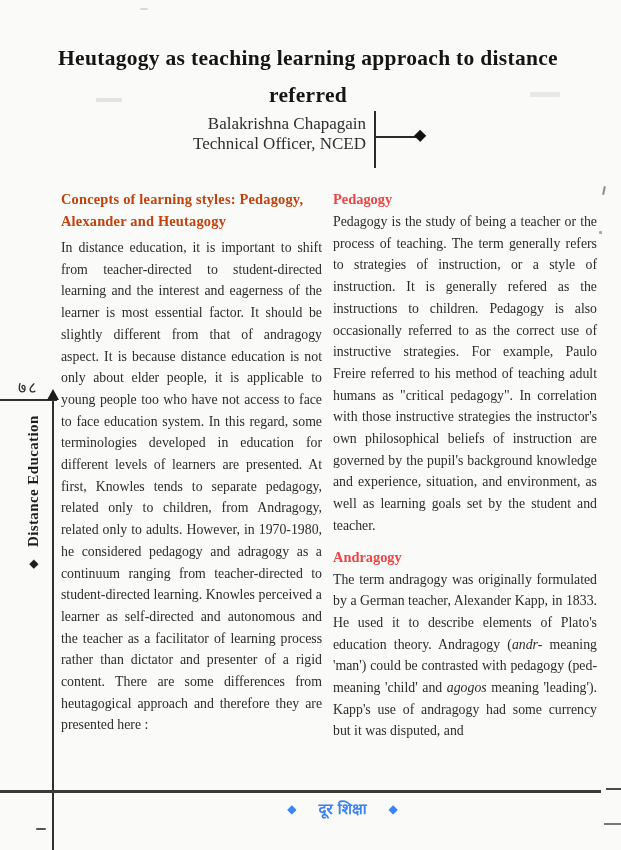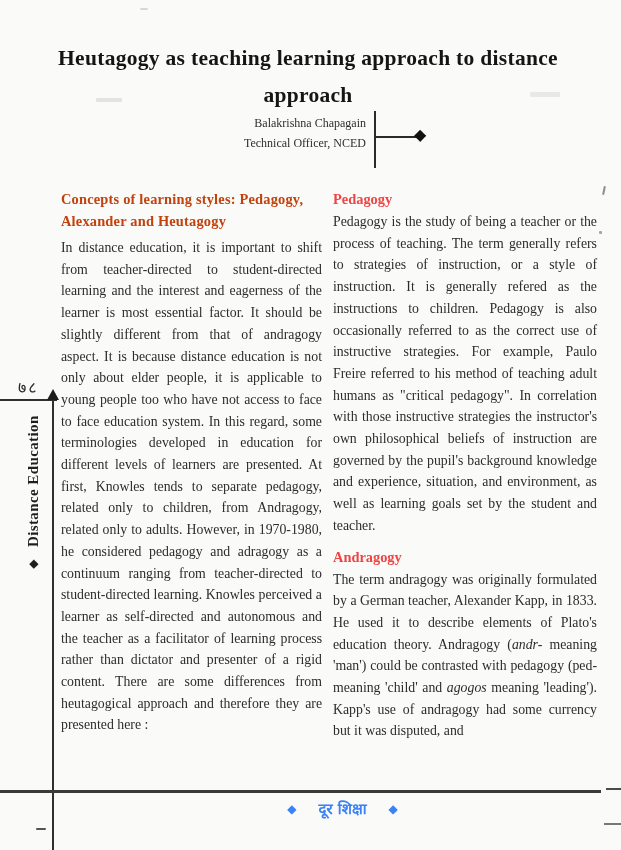--- a/index.html
+++ b/index.html
@@ -13,21 +13,21 @@
   }
   .page-title {
     position: absolute; top: 40px; left: 0; width: 616px;
     text-align: center;
     font-size: 21.5px; font-weight: bold; color: #151515;
     line-height: 37px; letter-spacing: 0.3px;
   }
   .author-block {
     position: absolute; top: 114px; left: 140px; width: 226px;
     text-align: right;
-    font-size: 12px; line-height: 19.5px; color: #2e2e2e;
+    font-size: 17px; line-height: 19.5px; color: #2e2e2e;
   }
   .author-vrule {
     position: absolute; left: 374px; top: 111px;
     width: 2px; height: 57px; background: #2b2b2b;
   }
   .author-hrule {
     position: absolute; left: 376px; top: 136px;
     width: 44px; height: 2px; background: #2b2b2b;
   }
   .author-diamond {
@@ -115,21 +115,21 @@
   .art-4 { left: 140px; top: 8px;  width: 8px; height: 2px; background:#d8d8d6; }
   .art-5 { left: 96px;  top: 98px; width: 26px; height: 4px; background:#e3e3e0; }
   .art-6 { left: 530px; top: 92px; width: 30px; height: 5px; background:#e8e8e5; }
   i { font-style: italic; }
 </style>
 </head>
 <body>
 
 <div class="page-title">
   <div>Heutagogy as teaching learning approach to distance</div>
-  <div>approach</div>
+  <div>referred</div>
 </div>
 
 <div class="author-block">
   <div>Balakrishna Chapagain</div>
   <div>Technical Officer, NCED</div>
 </div>
 <div class="author-vrule"></div>
 <div class="author-hrule"></div>
 <div class="author-diamond">◆</div>
 

